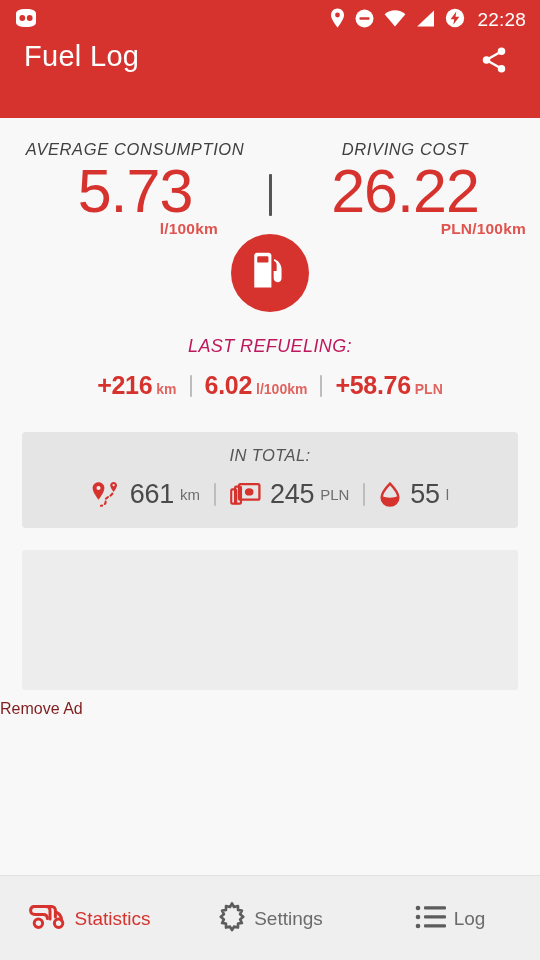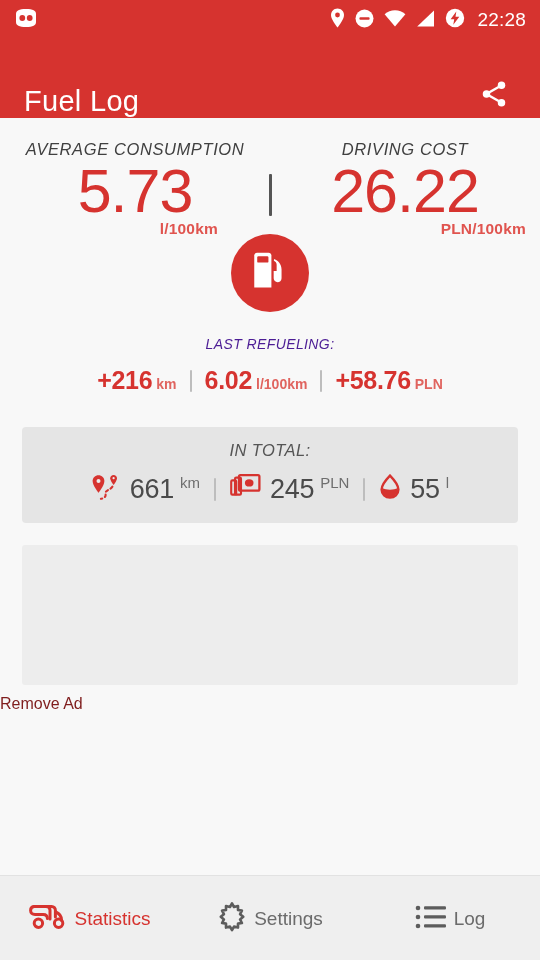--- a/index.html
+++ b/index.html
@@ -18,21 +18,21 @@
     flex:0 0 40px;
   }
   .sb-left { display:flex; align-items:center; }
   .sb-right { margin-left:auto; display:flex; align-items:center; gap:10px; }
   .sb-time { font-size:19px; font-weight:400; letter-spacing:.2px; margin-left:2px; }
   .sb-icon { display:block; }
 
   
   .appbar {
     height:78px; background:#D6332F; color:#fff;
-    display:flex; align-items:flex-end; padding:0 24px;
+    display:flex; align-items:flex-start; padding:0 24px;
     flex:0 0 78px;
   }
   .appbar-title { font-size:29px; font-weight:400; letter-spacing:.3px; }
   .appbar-actions { margin-left:auto; display:flex; align-items:center; }
   .share-btn { width:44px; height:44px; display:flex; align-items:center; justify-content:center; cursor:pointer; }
 
   
   .content { flex:1 1 auto; background:#F8F8F8; position:relative; }
 
   
@@ -60,21 +60,21 @@
   
   .pump-wrap { display:flex; justify-content:center; margin-top:-4px; }
   .pump-circle {
     width:78px; height:78px; border-radius:50%;
     background:#D6332F; display:flex; align-items:center; justify-content:center;
   }
 
   
   .last-block { margin-top:24px; text-align:center; }
   .last-title {
-    font-size:14px; font-style:italic; color:#4c1d95; letter-spacing:.4px;
+    font-size:18px; font-style:italic; color:#be185d; letter-spacing:.4px;
   }
   .last-row {
     display:flex; align-items:baseline; justify-content:center;
     margin-top:14px; gap:0;
   }
   .lr-item { display:flex; align-items:baseline; }
   .lr-val { font-size:25px; font-weight:bold; color:#D6332F; letter-spacing:-.3px; }
   .lr-unit { font-size:14px; font-weight:bold; color:#E0645F; margin-left:4px; }
   .lr-sep {
     width:2px; height:22px; background:#BDBDBD; margin:0 13px;
@@ -86,21 +86,21 @@
     margin:32px 22px 0 22px; background:#e5e5e5; border-radius:4px;
     padding:14px 0 18px 0;
   }
   .total-title {
     text-align:center; font-size:16.5px; font-style:italic;
     color:#555; letter-spacing:.4px;
   }
   .total-row {
     display:flex; align-items:center; justify-content:center; margin-top:14px;
   }
-  .tr-item { display:flex; align-items:flex-start; }
+  .tr-item { display:flex; align-items:center; }
   .tr-icon { display:flex; align-items:center; margin-right:9px; }
   .tr-val { font-size:27px; color:#4A4A4A; letter-spacing:-.3px; }
   .tr-unit { font-size:15px; color:#6E6E6E; margin-left:6px; font-weight:400; }
   .tr-sep { width:2px; height:23px; background:#BDBDBD; margin:0 14px; border-radius:1px; }
 
   
   .ad-card {
     margin:22px 22px 0 22px; height:140px;
     background:#EDEDED; border-radius:3px;
   }

